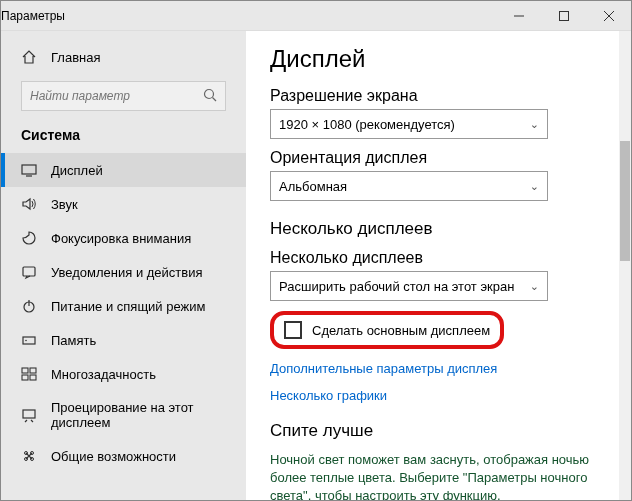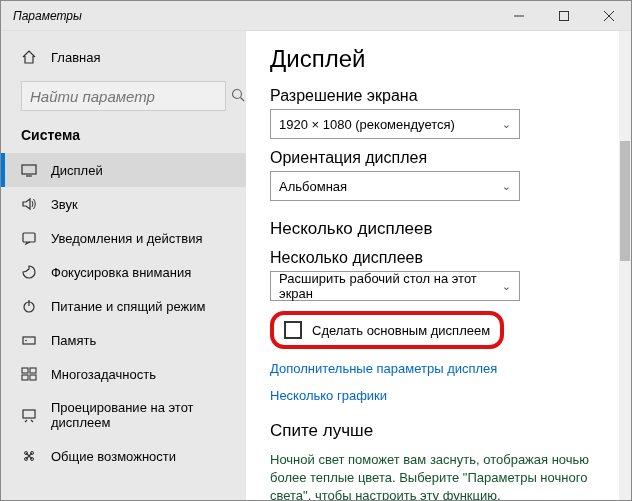--- a/index.html
+++ b/index.html
@@ -14,24 +14,22 @@
     border: 1px solid #888;
   }
   .titlebar {
     height: 30px;
     display: flex;
     align-items: center;
     background: #e8e8e8;
     border-bottom: 1px solid #ddd;
   }
   .titlebar .title {
-    padding-left: 12px;
     font-size: 12px;
     flex: 1;
-    font-style: italic;
   }
   .win-controls { display: flex; }
   .win-btn {
     width: 45px; height: 30px;
     display: flex; align-items: center; justify-content: center;
     font-size: 12px;
     color: #333;
   }
   .content {
     display: flex;
@@ -57,21 +55,21 @@
     background: #f0f0f0;
     border: 1px solid #ccc;
     display: flex;
     align-items: center;
     padding: 0 8px;
     position: relative;
   }
   .search-box input {
     border: none; background: transparent;
     outline: none; flex: 1;
-    font-size: 15px;
+    font-size: 12px;
     font-style: italic;
     color: #4d7c0f;
   }
   .search-icon {
     color: #555;
   }
   .sidebar-heading {
     padding: 2px 20px 10px 20px;
     font-size: 14px;
     font-weight: 600;
@@ -115,21 +113,21 @@
   .main h2 {
     font-size: 17px;
     font-weight: 400;
     margin: 18px 0 10px 0;
   }
   .field-label {
     font-size: 16px;
     margin-bottom: 4px;
   }
   .dropdown {
-    width: 250px;
+    width: 278px;
     height: 30px;
     border: 1px solid #999;
     display: flex;
     align-items: center;
     padding: 0 8px;
     font-size: 13px;
     background: #fff;
     margin-bottom: 10px;
     position: relative;
   }
@@ -239,33 +237,33 @@
           <svg width="16" height="16" viewBox="0 0 16 16">
             <path d="M2 6 H5 L9 3 V13 L5 10 H2 Z" fill="none" stroke="#333" stroke-width="1.2"></path>
             <path d="M11 5 Q13 8 11 11 M12.5 3 Q16 8 12.5 13" fill="none" stroke="#333" stroke-width="1"></path>
           </svg>
         </span>
       <span>Звук</span>
     </div>
     <div class="nav-item">
       <span class="nav-icon">
           <svg width="16" height="16" viewBox="0 0 16 16">
+            <path d="M8 2 A6 6 0 1 1 2 8 Q5 8 8 5 Q8 5 8 2 Z" fill="none" stroke="#333" stroke-width="1.2"></path>
+          </svg>
+        </span>
+      <span>Фокусировка внимания</span>
+    </div>
+    <div class="nav-item">
+      <span class="nav-icon">
+          <svg width="16" height="16" viewBox="0 0 16 16">
             <rect x="2" y="3" width="12" height="9" rx="1" fill="none" stroke="#333" stroke-width="1.2"></rect>
             <path d="M6 12 L5 14 L9 12" fill="none" stroke="#333" stroke-width="1.2"></path>
           </svg>
         </span>
       <span>Уведомления и действия</span>
-    </div>
-    <div class="nav-item">
-      <span class="nav-icon">
-          <svg width="16" height="16" viewBox="0 0 16 16">
-            <path d="M8 2 A6 6 0 1 1 2 8 Q5 8 8 5 Q8 5 8 2 Z" fill="none" stroke="#333" stroke-width="1.2"></path>
-          </svg>
-        </span>
-      <span>Фокусировка внимания</span>
     </div>
     <div class="nav-item">
       <span class="nav-icon">
           <svg width="16" height="16" viewBox="0 0 16 16">
             <circle cx="8" cy="9" r="5" fill="none" stroke="#333" stroke-width="1.2"></circle>
             <line x1="8" y1="2" x2="8" y2="8" stroke="#333" stroke-width="1.2"></line>
           </svg>
         </span>
       <span>Питание и спящий режим</span>
     </div>

